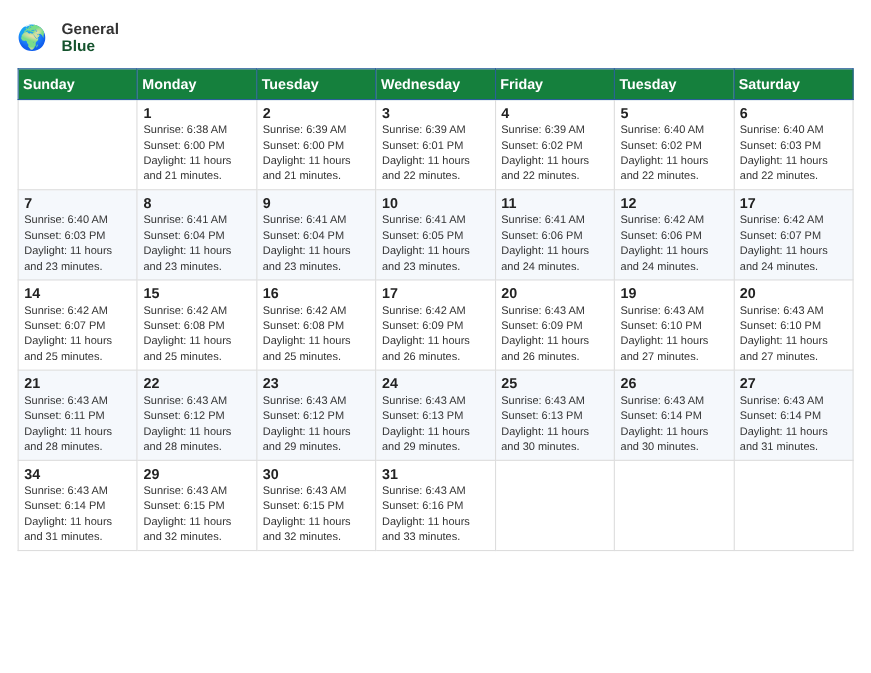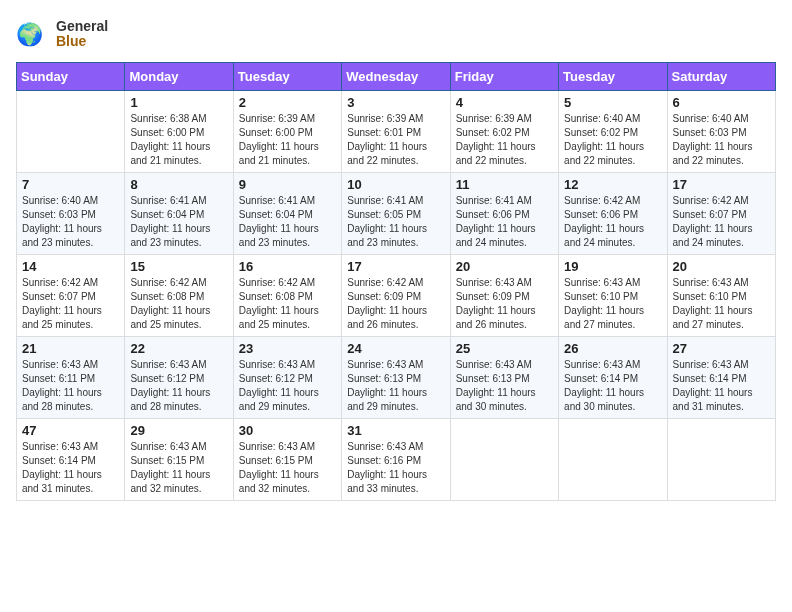--- a/index.html
+++ b/index.html
@@ -38,21 +38,21 @@
     .location-title {
       font-size: 16px;
       color: #555;
     }
     .calendar {
       width: 100%;
       border-collapse: collapse;
       border: 1px solid #ccc;
     }
     .calendar th {
-      background: #8b5cf6;
+      background: #15803d;
       color: #fff;
       font-size: 13px;
       font-weight: bold;
       padding: 6px 4px;
       text-align: left;
       border: 1px solid #2a6099;
     }
     .calendar td {
       vertical-align: top;
       border: 1px solid #ddd;
@@ -84,21 +84,21 @@
 
 <div class="container">
   <div class="header">
     <div class="logo">
   <div style="display:flex;align-items:center;gap:4px;">
     <svg width="36" height="36" viewBox="0 0 36 36">
       <text x="0" y="26" font-size="22" fill="#1a73c8">🌍</text>
     </svg>
     <div>
       <div style="font-size:14px;font-weight:bold;color:#333;line-height:1.1;text-align:right;">General</div>
-      <div style="font-size:14px;font-weight:bold;color:#a16207;line-height:1.1;">Blue</div>
+      <div style="font-size:14px;font-weight:bold;color:#14532d;line-height:1.1;">Blue</div>
     </div>
   </div>
 </div>
     <div class="title-block">
       <div class="month-title"></div>
       <div class="location-title"></div>
     </div>
   </div>
 
   <table class="calendar">
@@ -226,21 +226,21 @@
             <div class="day-number">26</div>
             <div class="day-info">Sunrise: 6:43 AM<br>Sunset: 6:14 PM<br>Daylight: 11 hours and 30 minutes.</div>
           </td>
           <td>
             <div class="day-number">27</div>
             <div class="day-info">Sunrise: 6:43 AM<br>Sunset: 6:14 PM<br>Daylight: 11 hours and 31 minutes.</div>
           </td>
         </tr>
         <tr>
           <td>
-            <div class="day-number">47</div>
+            <div class="day-number">34</div>
             <div class="day-info">Sunrise: 6:43 AM<br>Sunset: 6:14 PM<br>Daylight: 11 hours and 31 minutes.</div>
           </td>
           <td>
             <div class="day-number">29</div>
             <div class="day-info">Sunrise: 6:43 AM<br>Sunset: 6:15 PM<br>Daylight: 11 hours and 32 minutes.</div>
           </td>
           <td>
             <div class="day-number">30</div>
             <div class="day-info">Sunrise: 6:43 AM<br>Sunset: 6:15 PM<br>Daylight: 11 hours and 32 minutes.</div>
           </td>

